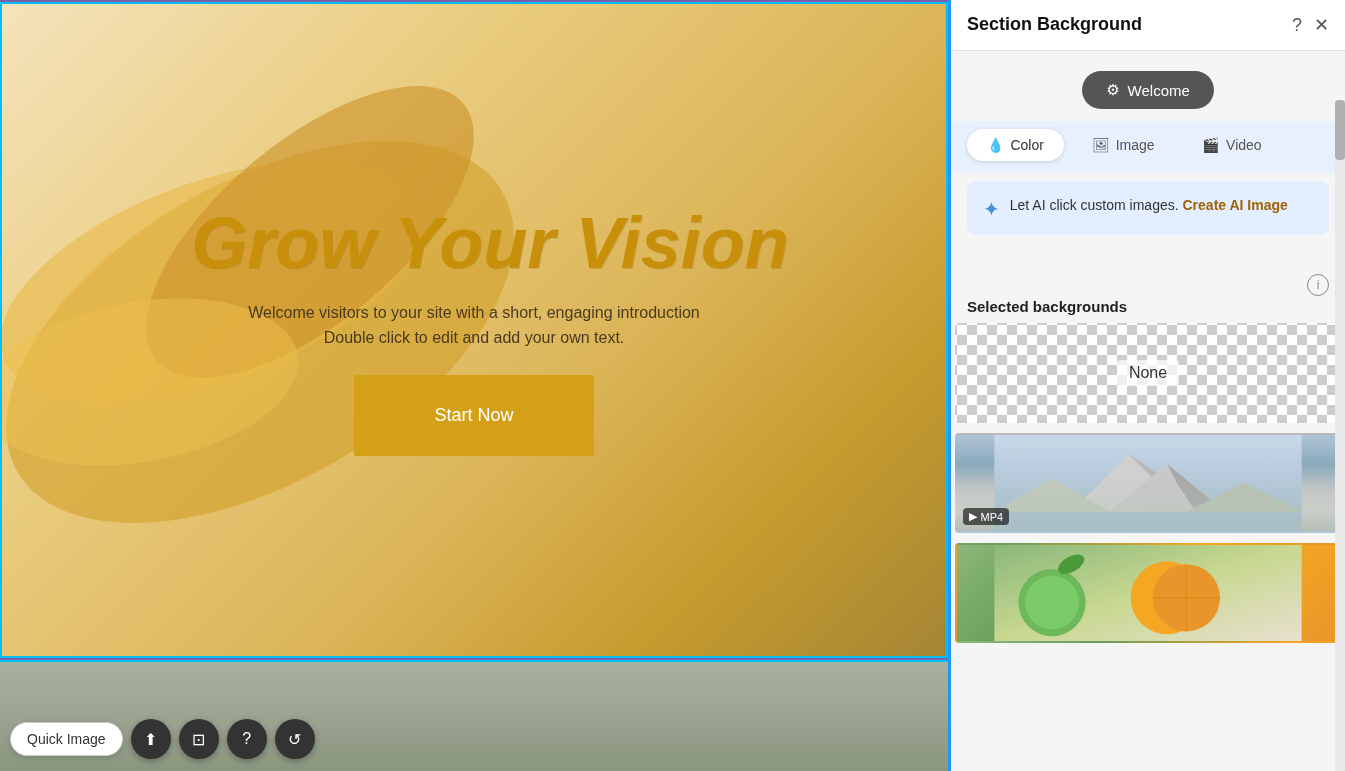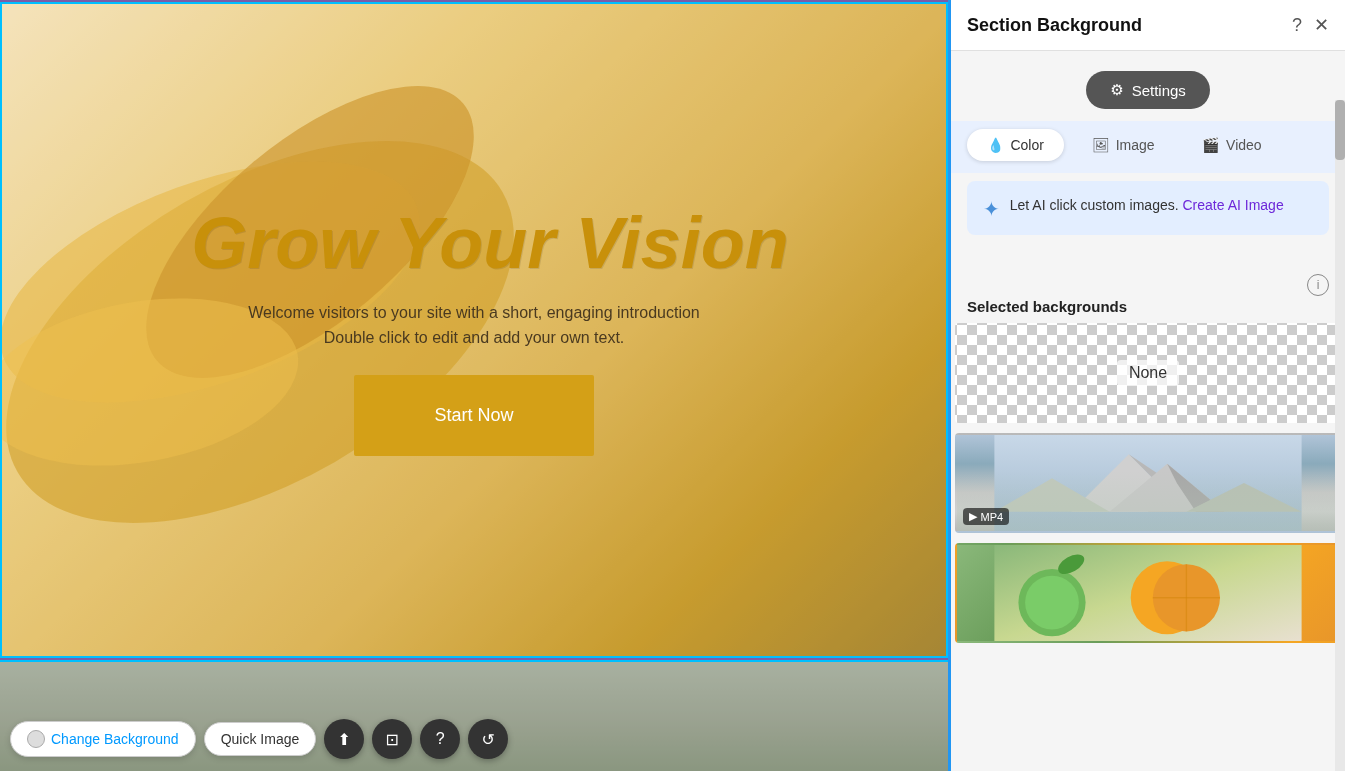--- a/index.html
+++ b/index.html
@@ -178,21 +178,21 @@
       height: 771px;
       background: #f5f5f5;
       border-left: 3px solid #2196F3;
       display: flex;
       flex-direction: column;
       overflow: hidden;
     }
 
     .panel-header {
       display: flex;
-      align-items: center;
+      align-items: flex-start;
       justify-content: space-between;
       padding: 14px 16px;
       background: white;
       border-bottom: 1px solid #e0e0e0;
     }
 
     .panel-title {
       font-size: 18px;
       font-weight: 600;
       color: #111;
@@ -283,22 +283,22 @@
       margin-top: 2px;
     }
 
     .ai-text {
       font-size: 14px;
       color: #333;
       line-height: 1.5;
     }
 
     .ai-link {
-      color: #6d28d9;
-      font-weight: 400;
+      color: #a16207;
+      font-weight: 700;
       text-decoration: none;
       cursor: pointer;
       text-align: right;
     }
 
     
     .selected-bg-header {
       display: flex;
       align-items: center;
       justify-content: space-between;
@@ -453,24 +453,20 @@
         <span>Welcome visitors to your site with a short, engaging introduction</span><br>
         <span>Double click to edit and add your own text.</span>
       </p>
       <button class="hero-btn">Start Now</button>
     </div>
   </div>
 
   <div class="lower-section"></div>
 
   <div class="bottom-toolbar">
-    <button class="toolbar-btn-primary">
-      <div class="toggle-dot"></div>
-      <span>Change Background</span>
-    </button>
     <button class="toolbar-btn-secondary">Quick Image</button>
     <button class="toolbar-icon-btn">
       <span>⬆</span>
     </button>
     <button class="toolbar-icon-btn">
       <span>⊡</span>
     </button>
     <button class="toolbar-icon-btn">
       <span>?</span>
     </button>
@@ -491,21 +487,21 @@
       </button>
       <button class="panel-icon-btn">
         <span>✕</span>
       </button>
     </div>
   </div>
 
   <div class="settings-area">
     <button class="settings-btn">
       <span>⚙</span>
-      <span>Settings</span>
+      <span>Welcome</span>
     </button>
   </div>
 
   <div class="tab-row">
     <button class="tab-btn active">
       <span>💧</span>
       <span>Color</span>
     </button>
     <button class="tab-btn inactive">
       <span>🖼</span>

